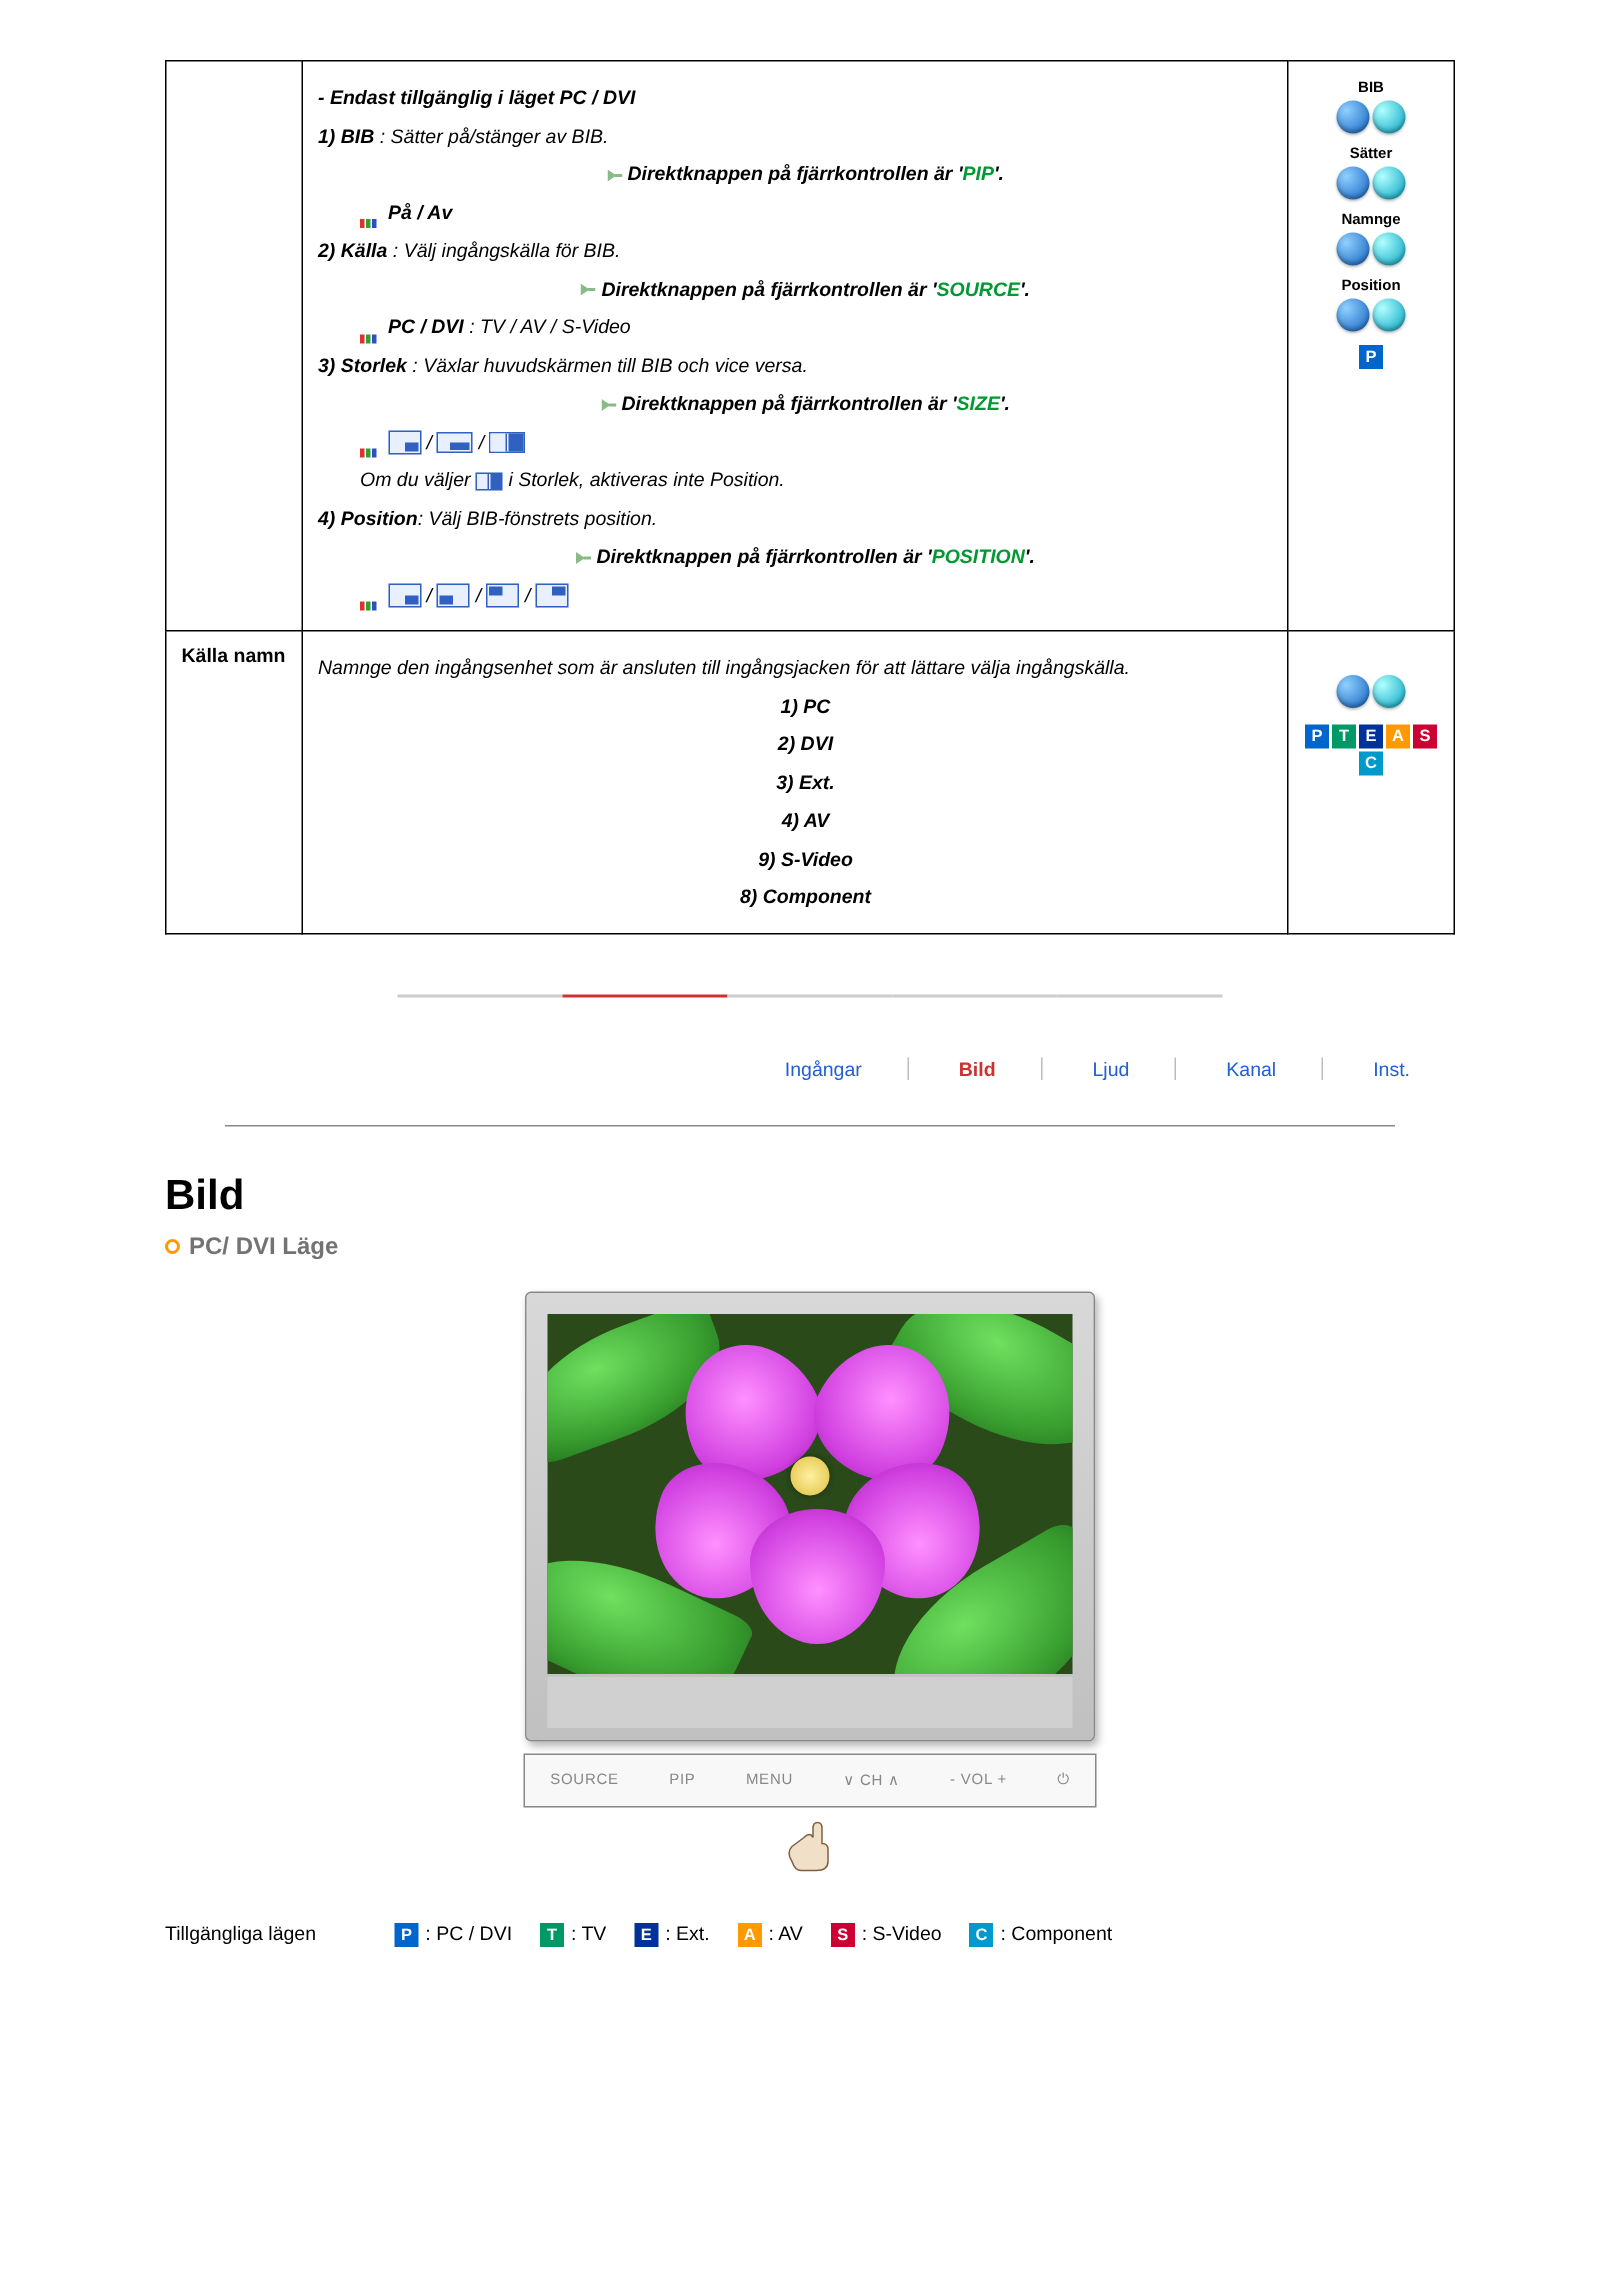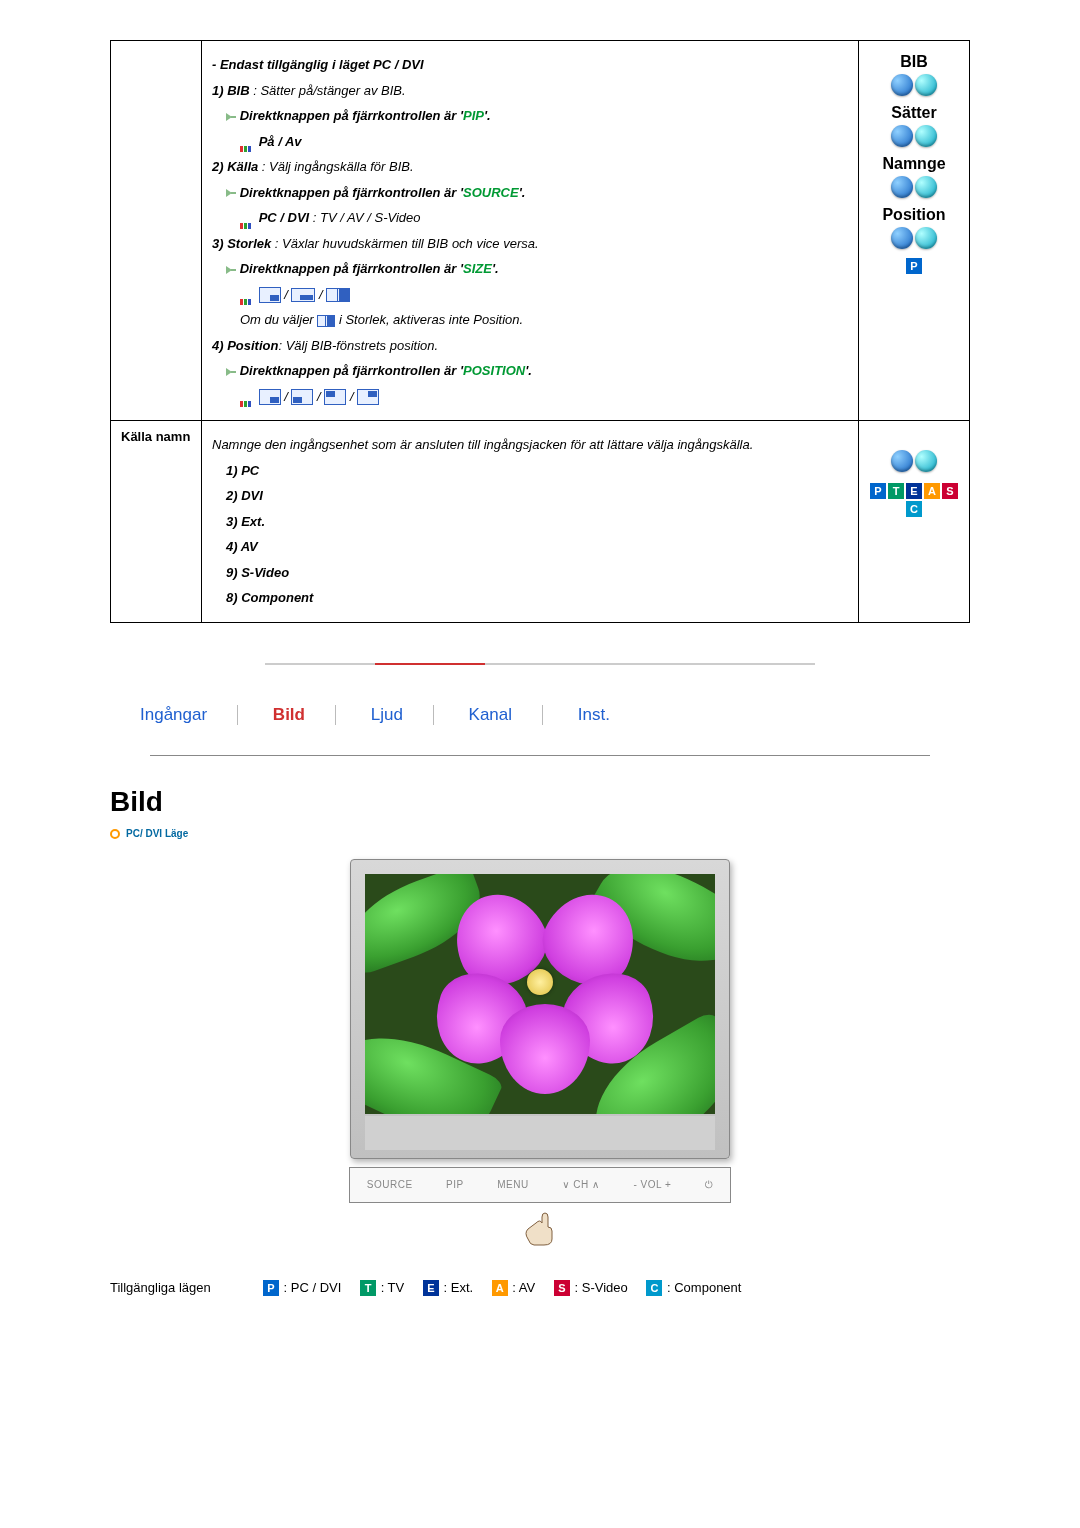--- a/index.html
+++ b/index.html
@@ -75,21 +75,21 @@
   .btn-circle {
     width: 22px; height:22px;
     border-radius:50%;
     display:inline-block;
     margin:1px;
     box-shadow: inset 0 -2px 3px rgba(0,0,0,0.3), 0 1px 2px rgba(0,0,0,0.3);
   }
   .btn-blue { background: radial-gradient(circle at 30% 30%, #8fd0ff, #1060c0); }
   .btn-cyan { background: radial-gradient(circle at 30% 30%, #b0ffff, #00a0c0); }
   .icon-label {
-    font-size:16px;
+    font-size:10px;
     font-weight:bold;
     margin: 4px 0 2px 0;
   }
   .badge {
     display:inline-block;
     width:16px; height:16px;
     color:#fff;
     font-weight:bold;
     font-size:11px;
     text-align:center;
@@ -97,23 +97,23 @@
     margin:1px;
     font-family: Arial, sans-serif;
   }
   .bg-p { background:#0066cc; }
   .bg-t { background:#009966; }
   .bg-e { background:#003399; }
   .bg-a { background:#ff9900; }
   .bg-s { background:#cc0033; }
   .bg-c { background:#0099cc; }
   .nav-tabs {
-    text-align:left;
+    text-align:right;
     margin: 40px 0 10px 0;
-    font-size:17px;
+    font-size:13px;
   }
   .nav-tabs .tab {
     display:inline-block;
     padding: 0 30px;
     border-right:1px solid #bbb;
     color:#2060d0;
   }
   .nav-tabs .tab:last-child { border-right:none; }
   .nav-tabs .tab.active { color:#d03030; font-weight:bold; }
   .topline {
@@ -124,23 +124,23 @@
   }
   .topline div { flex:1; background:#ccc; height:2px;}
   .topline .act { background:#d03030; }
   hr.thin { border:none; border-top:1px solid #888; margin:30px 40px 30px 40px; }
   h1.bild {
     font-size:28px;
     font-weight:bold;
     margin: 30px 0 10px 0;
   }
   .sub-head {
-    color:#0369a1;
+    color:#737373;
     font-weight:bold;
-    font-size:10px;
+    font-size:16px;
     margin: 10px 0 20px 0;
   }
   .sub-bullet {
     display:inline-block;
     width:10px; height:10px;
     border-radius:50%;
     border:2px solid #ff9900;
     background:#fff;
     vertical-align:middle;
     margin-right:6px;
@@ -208,21 +208,21 @@
   .hand {
     display:block;
     margin: 6px auto 0 auto;
     width:40px; height:40px;
   }
   .legend-row {
     margin: 20px 0 3px 0;
     font-size:13px;
   }
   .legend-row .lg { margin-right: 14px; white-space:nowrap; display:inline-block; }
-  .indent { padding-left: 14px; }
+  .indent { padding-left: 14px; text-align: center; }
   .indent2 { padding-left: 28px; }
   p { margin: 6px 0; line-height:1.5;font-style:italic; }
 </style>
 </head>
 <body>
 
 <div class="container">
 
 <table class="main">
 

